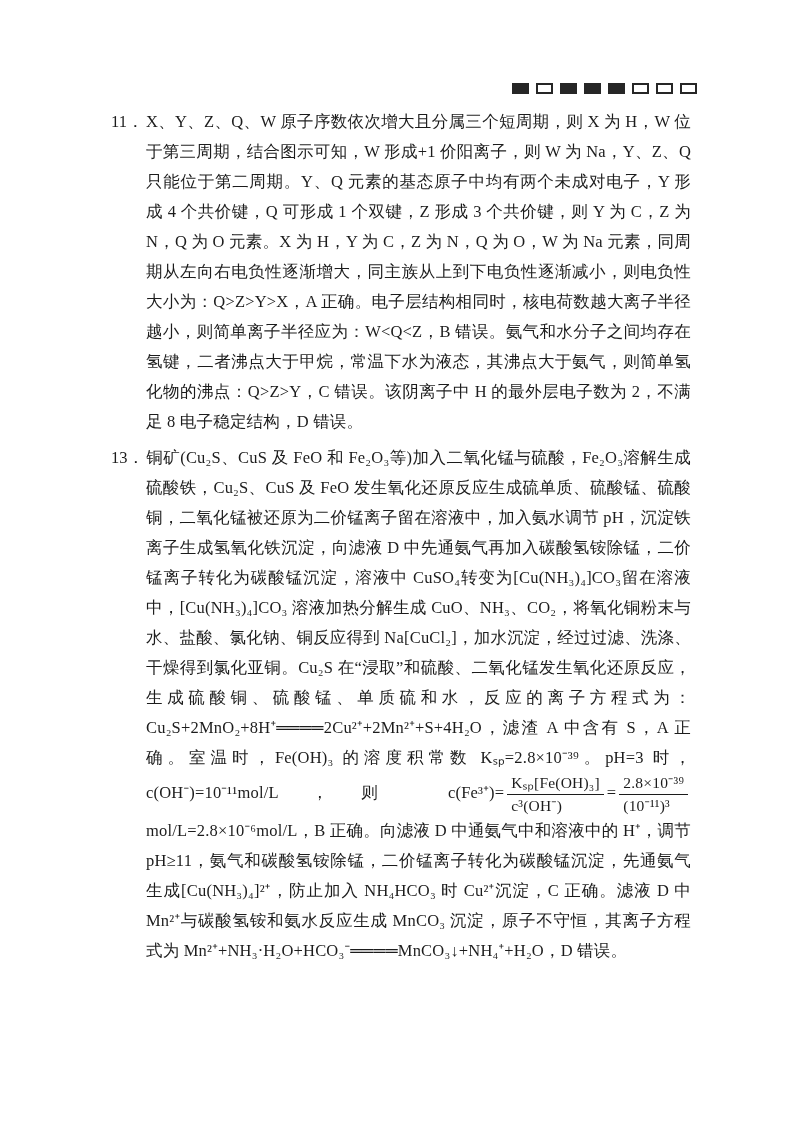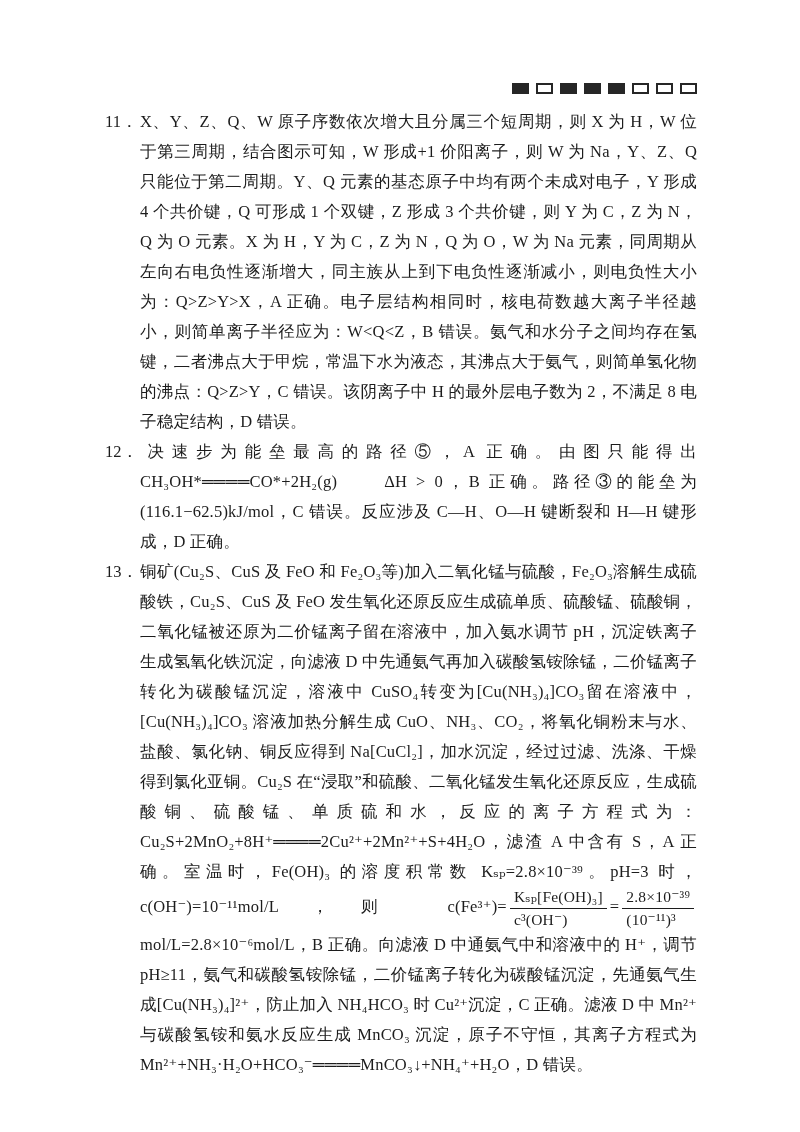--- a/index.html
+++ b/index.html
@@ -35,21 +35,21 @@
   
   .doc-body {
     margin-top: 13px;
     font-size: 16.5px;
     line-height: 30px;
     text-align: justify;
     letter-spacing: 0.2px;
     word-break: break-word;
   }
   p.para { margin: 0; }
-  p.item { margin: 0; }
+  p.item { margin: 6px; font-family: Liberation Serif, serif; }
   .item-num {
     display: inline-block;
     width: 35px;
     margin-left: -35px;
     letter-spacing: 0;
   }
   
   .frac {
     display: inline-block;
     vertical-align: middle;
@@ -82,19 +82,18 @@
       <span class="mark"></span>
       <span class="mark"></span>
       <span class="mark"></span>
     </div>
 
   <div class="doc-body">
 
 
     <p class="item"><span class="item-num">11．</span><span>X、Y、Z、Q、W 原子序数依次增大且分属三个短周期，则 X 为 H，W 位于第三周期，结合图示可知，W 形成+1 价阳离子，则 W 为 Na，Y、Z、Q 只能位于第二周期。Y、Q 元素的基态原子中均有两个未成对电子，Y 形成 4 个共价键，Q 可形成 1 个双键，Z 形成 3 个共价键，则 Y 为 C，Z 为 N，Q 为 O 元素。X 为 H，Y 为 C，Z 为 N，Q 为 O，W 为 Na 元素，同周期从左向右电负性逐渐增大，同主族从上到下电负性逐渐减小，则电负性大小为：Q&gt;Z&gt;Y&gt;X，A 正确。电子层结构相同时，核电荷数越大离子半径越小，则简单离子半径应为：W&lt;Q&lt;Z，B 错误。氨气和水分子之间均存在氢键，二者沸点大于甲烷，常温下水为液态，其沸点大于氨气，则简单氢化物的沸点：Q&gt;Z&gt;Y，C 错误。该阴离子中 H 的最外层电子数为 2，不满足 8 电子稳定结构，D 错误。</span></p>
 
-    <p class="item"><span class="item-num">12．</span><span>决速步为能垒最高的路径⑤，A 正确。由图只能得出 CH₃OH*════CO*+2H₂(g)　　ΔH &gt; 0，B 正确。路径③的能垒为(116.1−62.5)kJ/mol，C 错误。反应涉及 C—H、O—H 键断裂和 H—H 键形成，D 正确。</span></p>
 
     <p class="item"><span class="item-num">13．</span><span>铜矿(Cu₂S、CuS 及 FeO 和 Fe₂O₃等)加入二氧化锰与硫酸，Fe₂O₃溶解生成硫酸铁，Cu₂S、CuS 及 FeO 发生氧化还原反应生成硫单质、硫酸锰、硫酸铜，二氧化锰被还原为二价锰离子留在溶液中，加入氨水调节 pH，沉淀铁离子生成氢氧化铁沉淀，向滤液 D 中先通氨气再加入碳酸氢铵除锰，二价锰离子转化为碳酸锰沉淀，溶液中 CuSO₄转变为[Cu(NH₃)₄]CO₃留在溶液中，[Cu(NH₃)₄]CO₃ 溶液加热分解生成 CuO、NH₃、CO₂，将氧化铜粉末与水、盐酸、氯化钠、铜反应得到 Na[CuCl₂]，加水沉淀，经过过滤、洗涤、干燥得到氯化亚铜。Cu₂S 在“浸取”和硫酸、二氧化锰发生氧化还原反应，生成硫酸铜、硫酸锰、单质硫和水，反应的离子方程式为：Cu₂S+2MnO₂+8H⁺════2Cu²⁺+2Mn²⁺+S+4H₂O，滤渣 A 中含有 S，A 正确。室温时，Fe(OH)₃ 的溶度积常数 Kₛₚ=2.8×10⁻³⁹。pH=3 时，c(OH⁻)=10⁻¹¹mol/L，则 c(Fe³⁺)=</span><span class="frac"><span class="frac-num">Kₛₚ[Fe(OH)₃]</span><span class="frac-den">c³(OH⁻)</span></span><span>=</span><span class="frac"><span class="frac-num">2.8×10⁻³⁹</span><span class="frac-den">(10⁻¹¹)³</span></span><span>mol/L=2.8×10⁻⁶mol/L，B 正确。向滤液 D 中通氨气中和溶液中的 H⁺，调节 pH≥11，氨气和碳酸氢铵除锰，二价锰离子转化为碳酸锰沉淀，先通氨气生成[Cu(NH₃)₄]²⁺，防止加入 NH₄HCO₃ 时 Cu²⁺沉淀，C 正确。滤液 D 中 Mn²⁺与碳酸氢铵和氨水反应生成 MnCO₃ 沉淀，原子不守恒，其离子方程式为 Mn²⁺+NH₃·H₂O+HCO₃⁻════MnCO₃↓+NH₄⁺+H₂O，D 错误。</span></p>
 
   </div>
 
 </div>
 
 </body></html>

